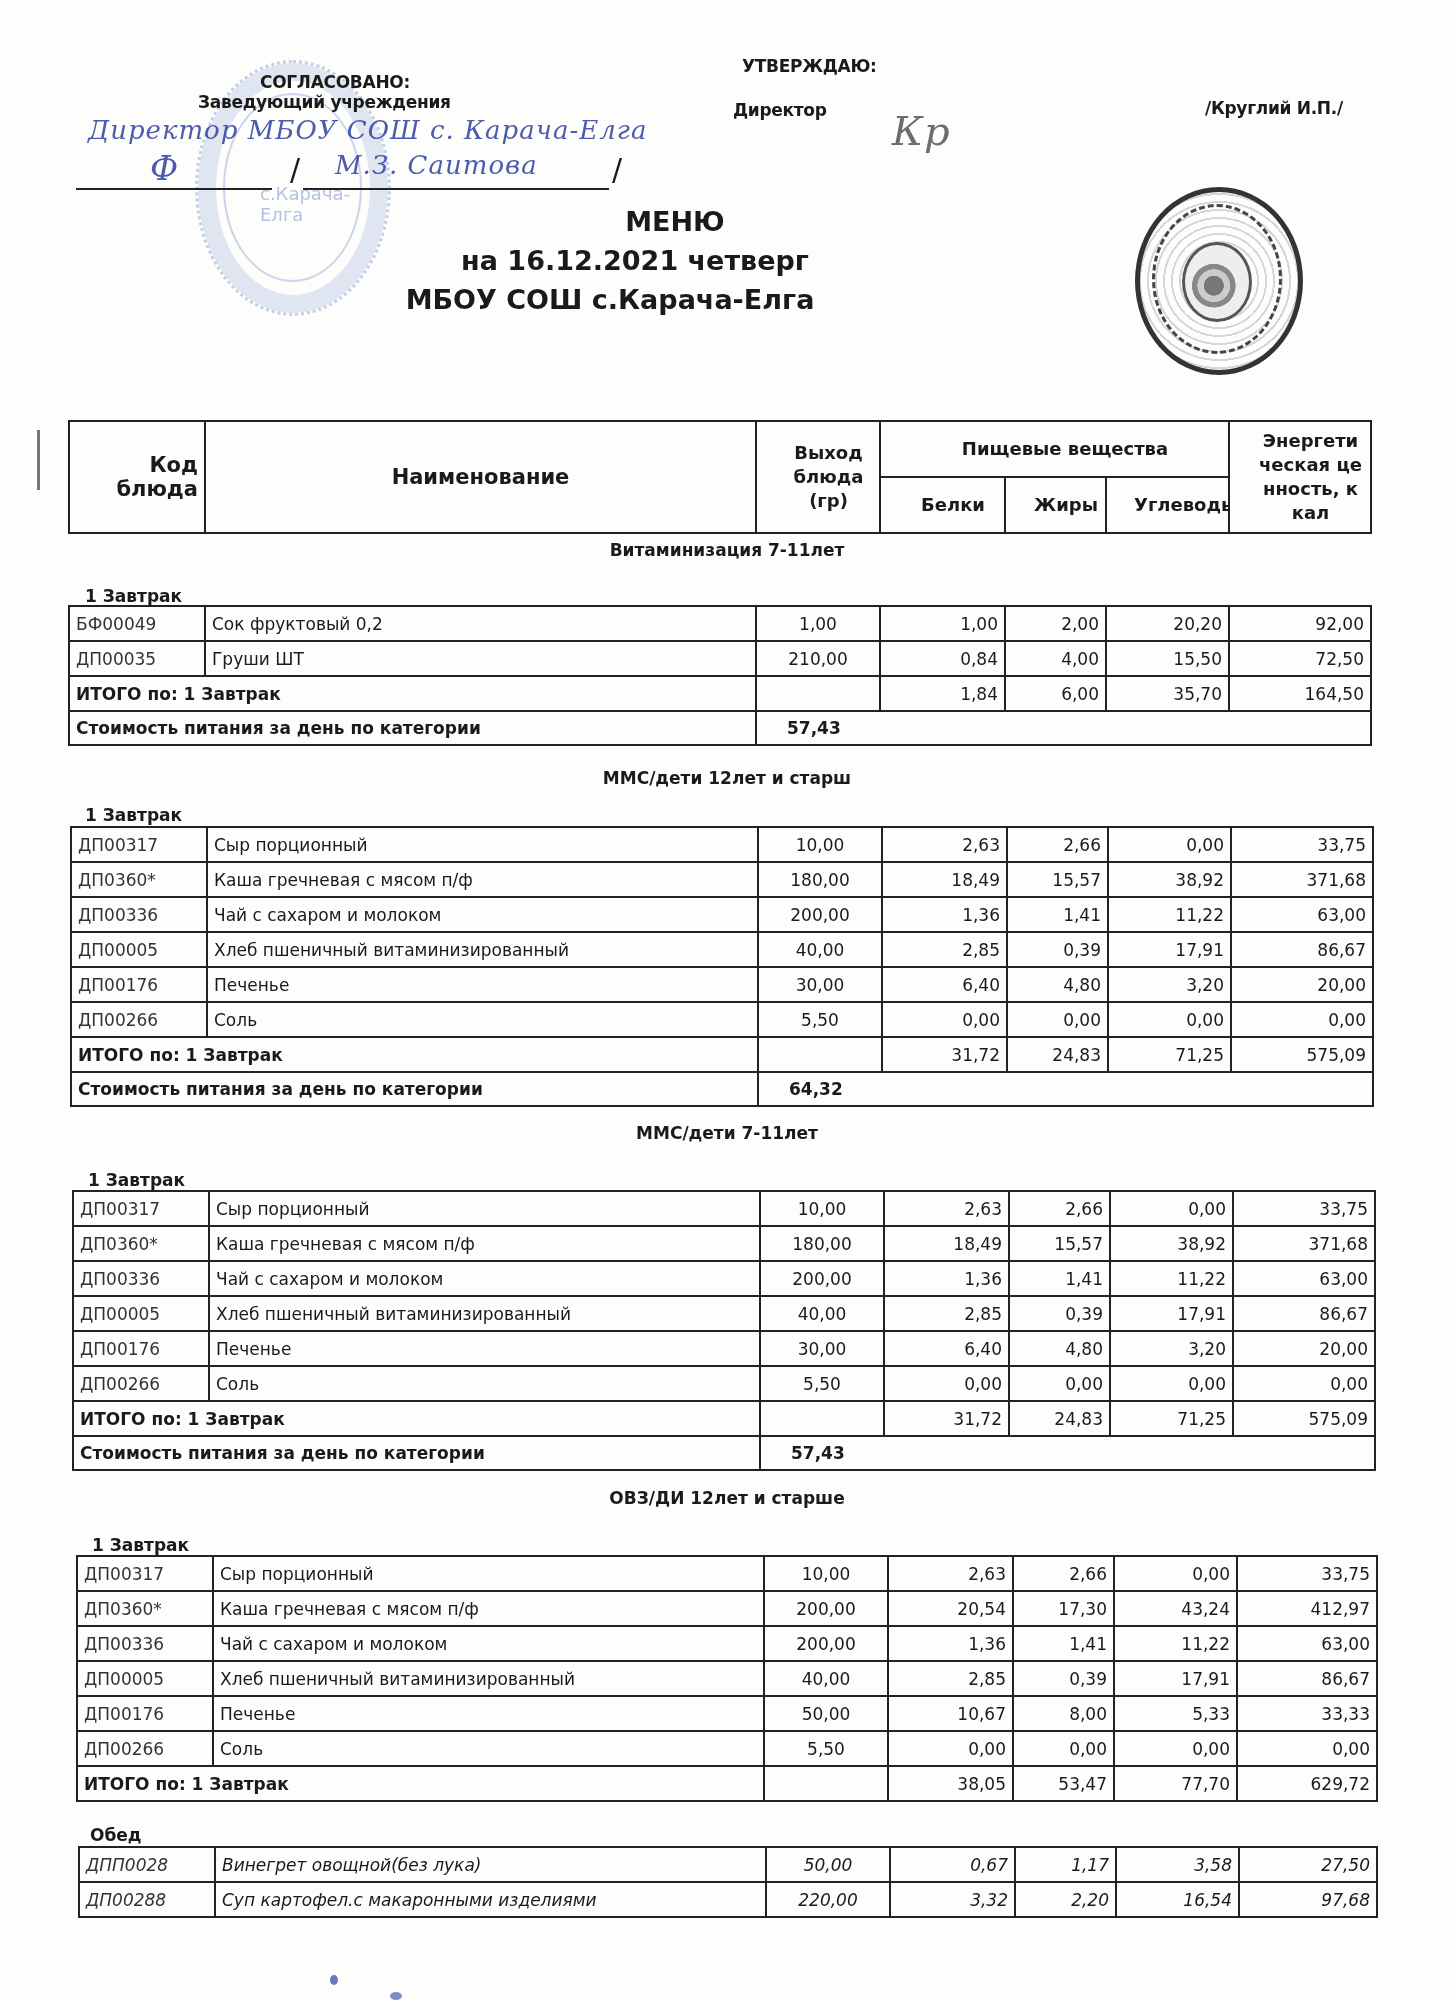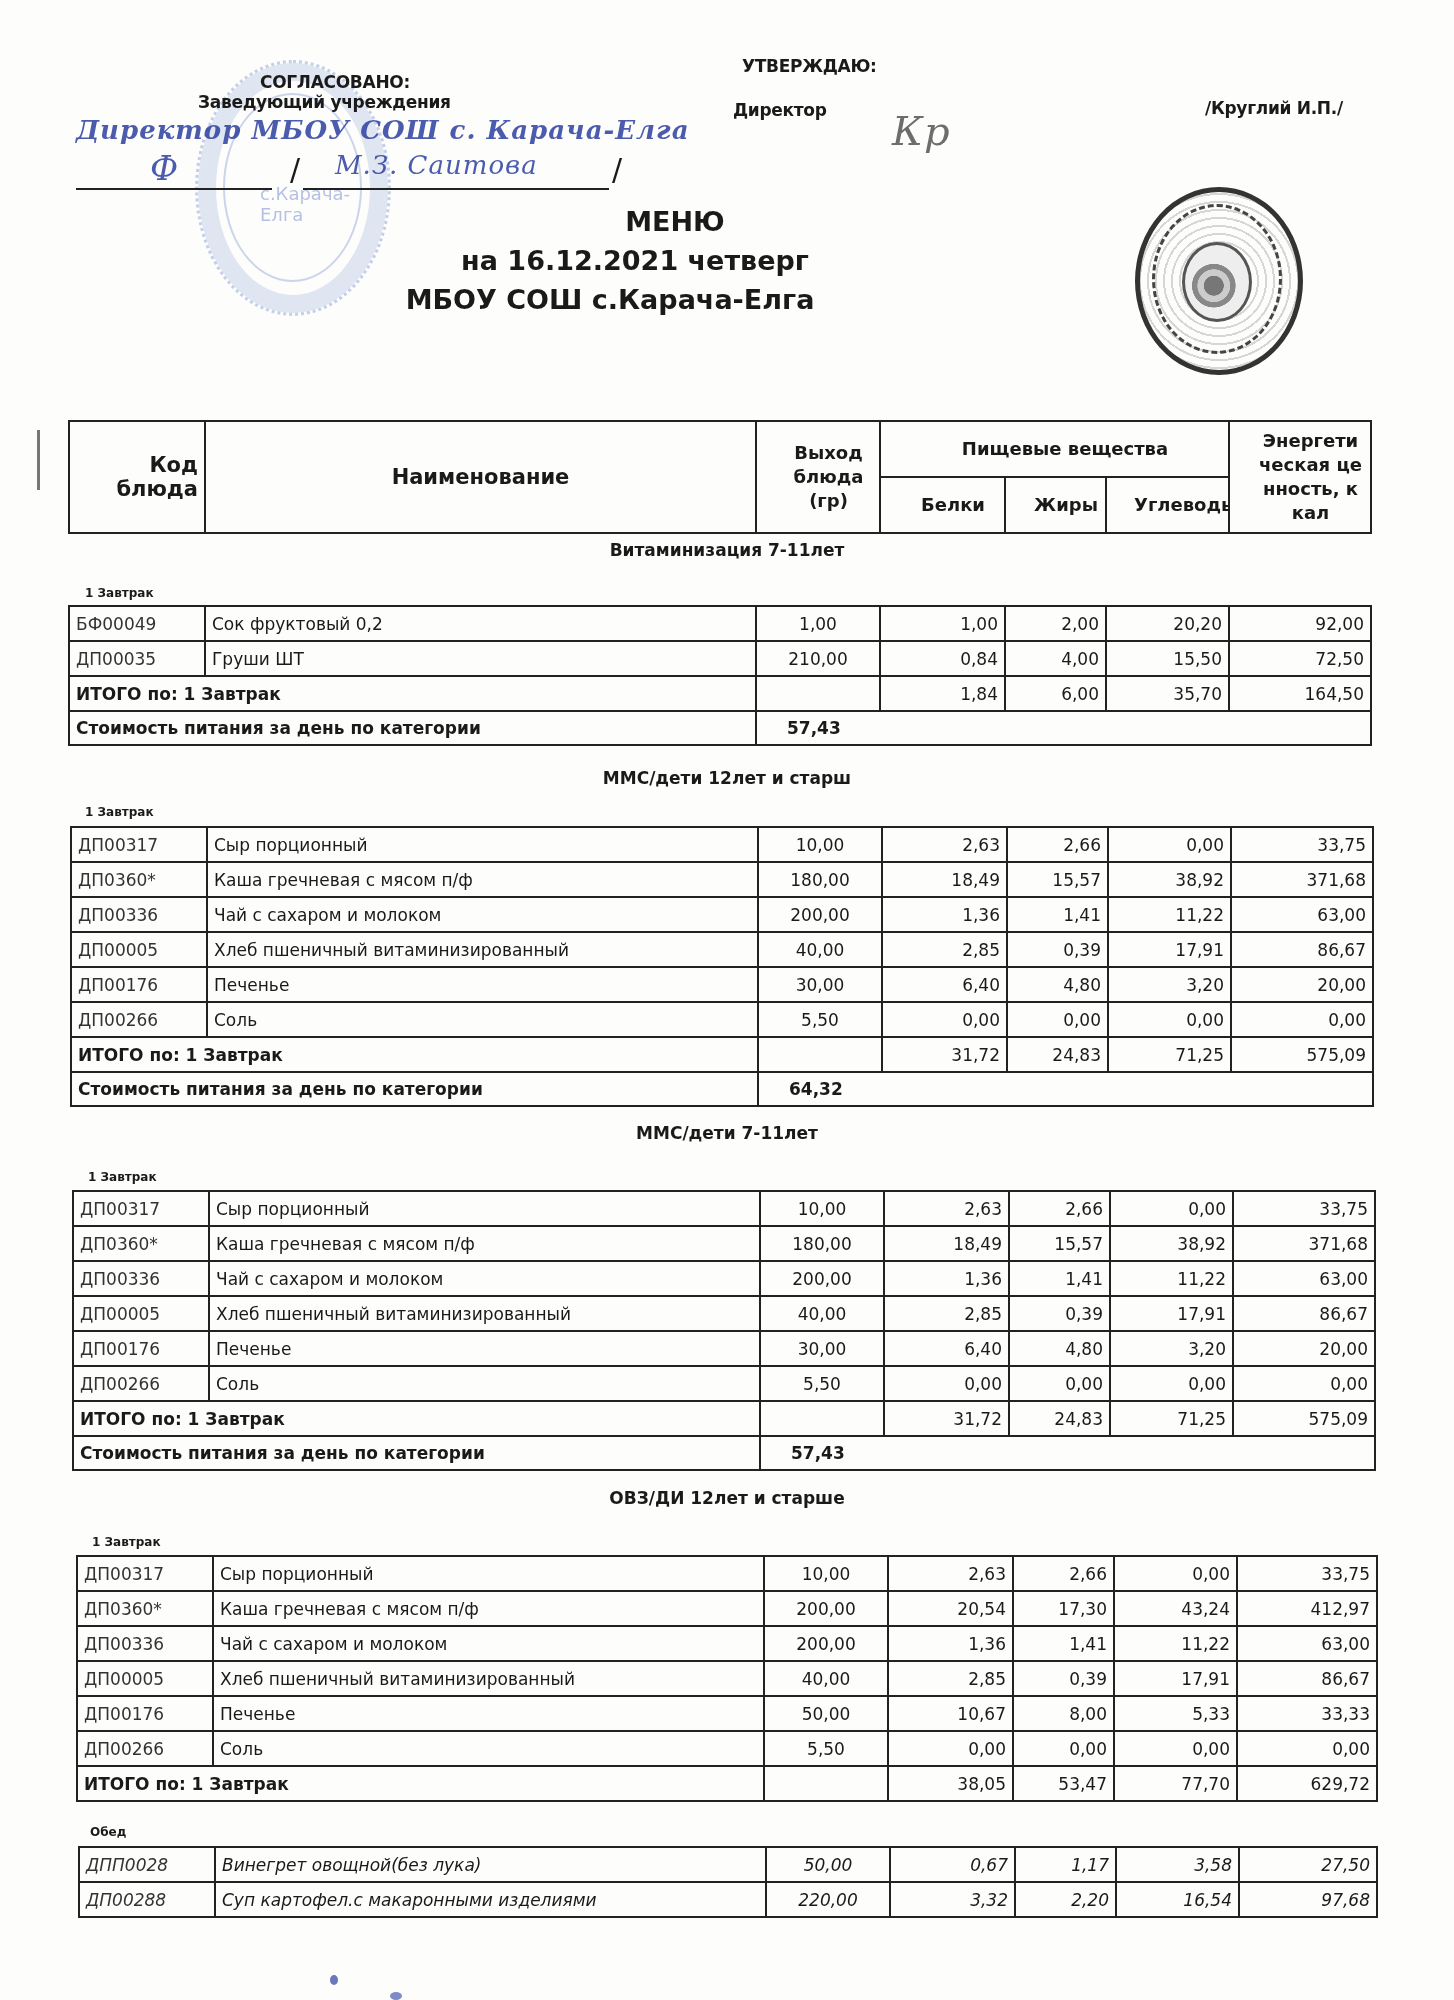--- a/index.html
+++ b/index.html
@@ -48,36 +48,36 @@
   .code { font-size: 16px; color: #333; }
   .total-label { font-weight: bold; }
   .cost-row td { height: 32px; }
   .cost-label { font-size: 22px; font-weight: bold; }
   .cost-val { font-size: 24px; font-weight: bold; padding-left: 30px; }
 
   .head th { font-size: 21px; font-weight: bold; text-align: center; line-height: 24px; }
   .head th.small { font-size: 18px; padding-left: 27px; }
 
   .section-title { font-size: 17px; font-weight: bold; text-align: center; width: 1454px; left: 0; }
-  .meal-label { font-size: 12px; font-weight: bold; }
+  .meal-label { font-size: 17px; font-weight: bold; }
   .margin-mark { width: 3px; background: #777; }
 </style>
 </head>
 <body>
 
 <div class="abs margin-mark" style="left:37px;top:430px;height:60px;"></div>
 
 <div class="abs stamp-blue" style="left:195px;top:60px;width:190px;height:250px;">
   <div class="inner" style="left:25px;top:30px;width:135px;height:185px;"></div>
   <div class="txt" style="left:62px;top:120px;">с.Карача-Елга</div>
 </div>
 
 <div class="abs hdr-label" style="left:260px;top:72px;">СОГЛАСОВАНО:</div>
 <div class="abs hdr-label" style="left:198px;top:92px;">Заведующий  учреждения</div>
-<div class="abs handwriting" style="left:76px;top:115px;font-weight:bold;">Директор МБОУ СОШ с. Карача-Елга</div>
+<div class="abs handwriting" style="left:88px;top:115px;">Директор МБОУ СОШ с. Карача-Елга</div>
 
 <div class="abs sign-line" style="left:76px;top:188px;width:196px;"></div>
 <div class="abs handwriting" style="left:150px;top:148px;font-size:34px;">Ф</div>
 <div class="abs slash" style="left:290px;top:152px;">/</div>
 <div class="abs sign-line" style="left:303px;top:188px;width:306px;"></div>
 <div class="abs handwriting" style="left:335px;top:150px;">М.З. Саитова</div>
 <div class="abs slash" style="left:612px;top:152px;">/</div>
 
 <div class="abs hdr-label" style="left:742px;top:56px;">УТВЕРЖДАЮ:</div>
 <div class="abs hdr-label" style="left:733px;top:100px;">Директор</div>

